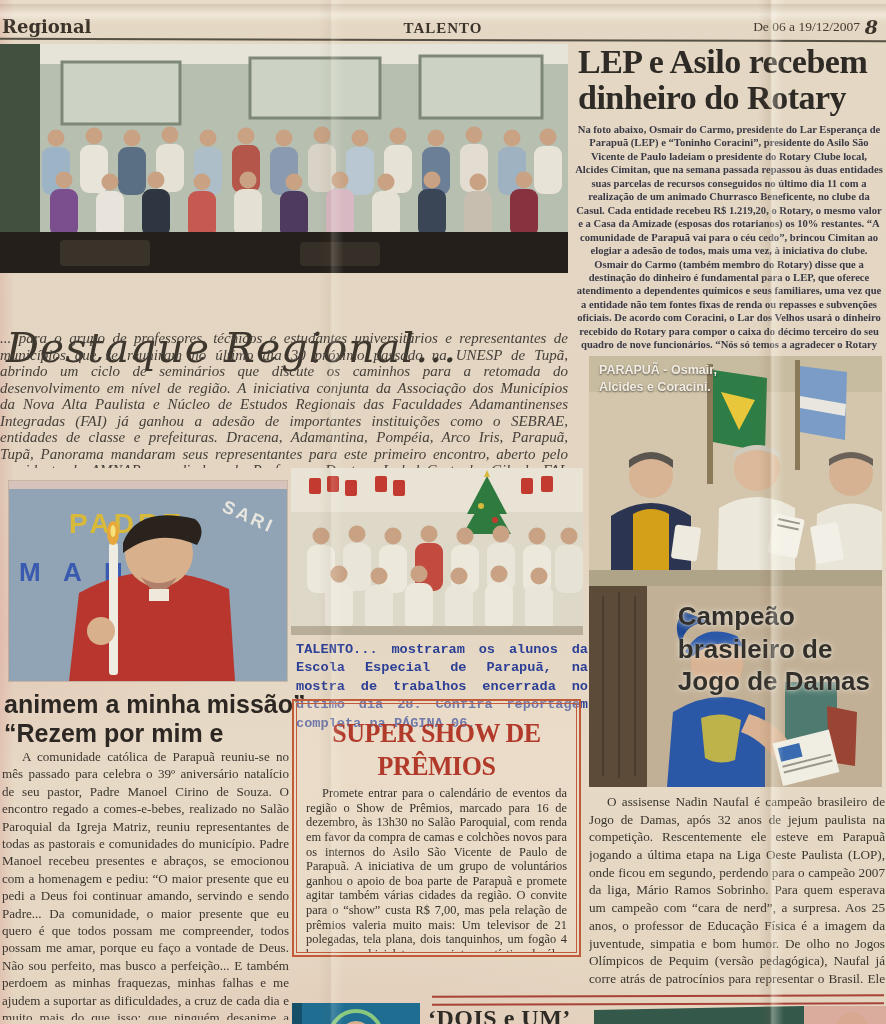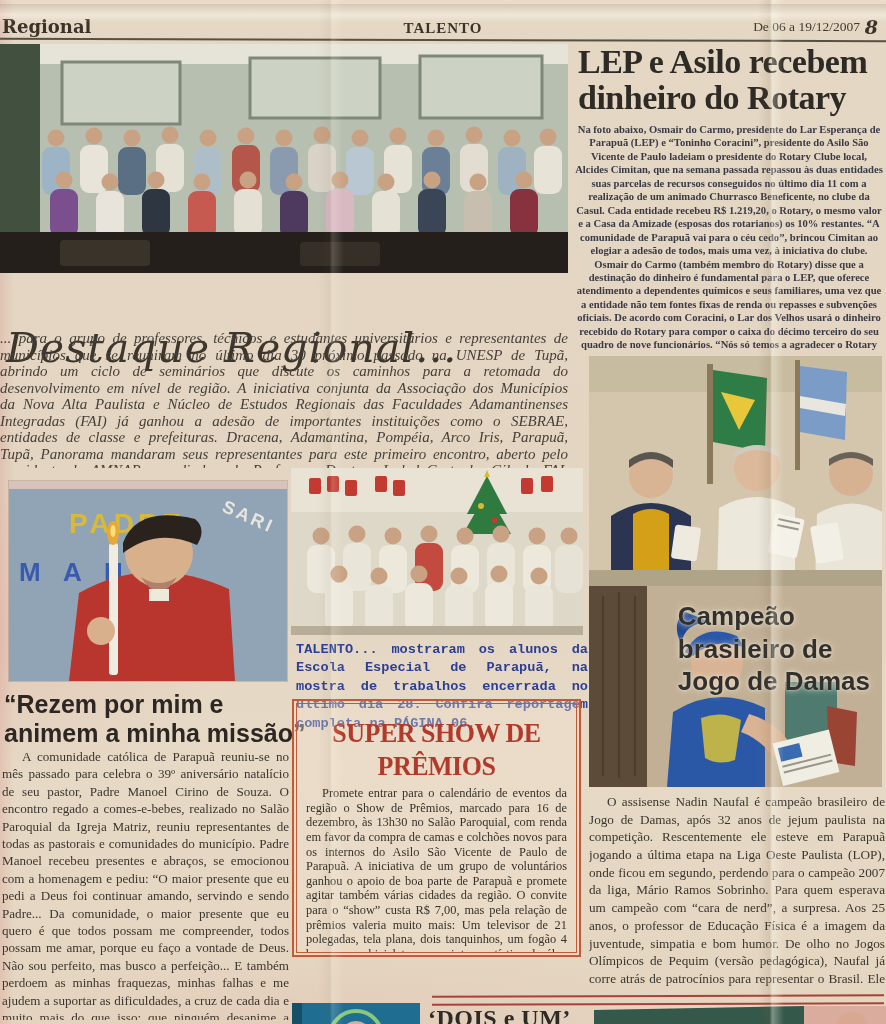--- a/index.html
+++ b/index.html
@@ -188,20 +188,24 @@
         <rect x="186" y="170" width="22" height="2" fill="#9a958a" transform="rotate(12 197 180)"></rect>
       </g>
       <g>
         <circle cx="262" cy="118" r="22" fill="#d6b293"></circle>
           <path d="M240 110 q22 -16 44 0 l0 -7 q-22 -14 -44 0 Z" fill="#6a6258"></path>
         <path d="M226 230 L228 158 q34 -20 65 -2 L293 230 Z" fill="#e9e5d8"></path>
         <rect x="224" y="168" width="28" height="38" rx="3" fill="#f2efe6" transform="rotate(-10 238 187)"></rect>
       </g>
       <rect x="0" y="214" width="293" height="16" fill="#b0a488"></rect>
     </svg>
+    <div class="photo-caption-overlay">
+      <div>PARAPUÃ - Osmair,</div>
+      <div>Alcides e Coracini.</div>
+    </div>
   </div>
 
   <div class="abs photo" id="damas-photo">
     <svg viewBox="0 0 293 201" preserveAspectRatio="none">
       <rect width="293" height="201" fill="#c2b096"></rect>
       <rect x="0" y="0" width="58" height="201" fill="#5c4b39"></rect>
       <g stroke="#4a3c2e" stroke-width="2">
           <line x1="14" y1="10" x2="14" y2="190"></line>
           <line x1="30" y1="6" x2="30" y2="192"></line>
           <line x1="46" y1="10" x2="46" y2="190"></line>
@@ -252,22 +256,22 @@
       <g>
         <rect x="100" y="62" width="9" height="132" rx="3" fill="#efece2"></rect>
         <ellipse cx="104" cy="52" rx="6" ry="12" fill="#e8a73a"></ellipse>
         <ellipse cx="104" cy="50" rx="2.6" ry="6" fill="#f6e27a"></ellipse>
       </g>
       <circle cx="92" cy="150" r="14" fill="#d9b08c"></circle>
     </svg>
   </div>
 
   <div class="abs" id="padre-headline">
+    <div>animem a minha missão”</div>
     <div>“Rezem por mim e</div>
-    <div>animem a minha missão”</div>
   </div>
   <div class="abs" id="padre-body"><span class="indent"></span><span>A comunidade católica de Parapuã reuniu-se no mês passado para celebra o 39º aniversário natalício de seu pastor, Padre Manoel Cirino de Souza. O encontro regado a comes-e-bebes, realizado no Salão Paroquial da Igreja Matriz, reuniu representantes de todas as pastorais e comunidades do município. Padre Manoel recebeu presentes e abraços, se emocionou com a homenagem e pediu: “O maior presente que eu pedi a Deus foi continuar amando, servindo e sendo Padre... Da comunidade, o maior presente que eu quero é que todos possam me compreender, todos possam me amar, porque eu faço a vontade de Deus. Não sou perfeito, mas busco a perfeição... E também perdoem as minhas fraquezas, minhas falhas e me ajudem a suportar as dificuldades, a cruz de cada dia e muito mais do que isso: que ninguém desanime a minha missão, mas que todos me animem e me ajudem a viver a vontade de Deus e estejam ao meu lado, porque eu quero estar ao seu lado, em todos os momentos de alegria ou de dor... E nos momentos que eu não puder estar ao seu lado, reze por mim, mas nunca fale mal de mim, como é também a minha</span></div>
 
   <div class="abs photo" id="students-photo">
     <svg viewBox="0 0 292 167" preserveAspectRatio="none">
       <rect width="292" height="167" fill="#ded8c8"></rect>
       <rect x="0" y="0" width="292" height="44" fill="#e8e3d4"></rect>
       <g fill="#c23a30">
         <rect x="18" y="10" width="12" height="16" rx="2"></rect>
           <rect x="36" y="8" width="12" height="16" rx="2"></rect>

